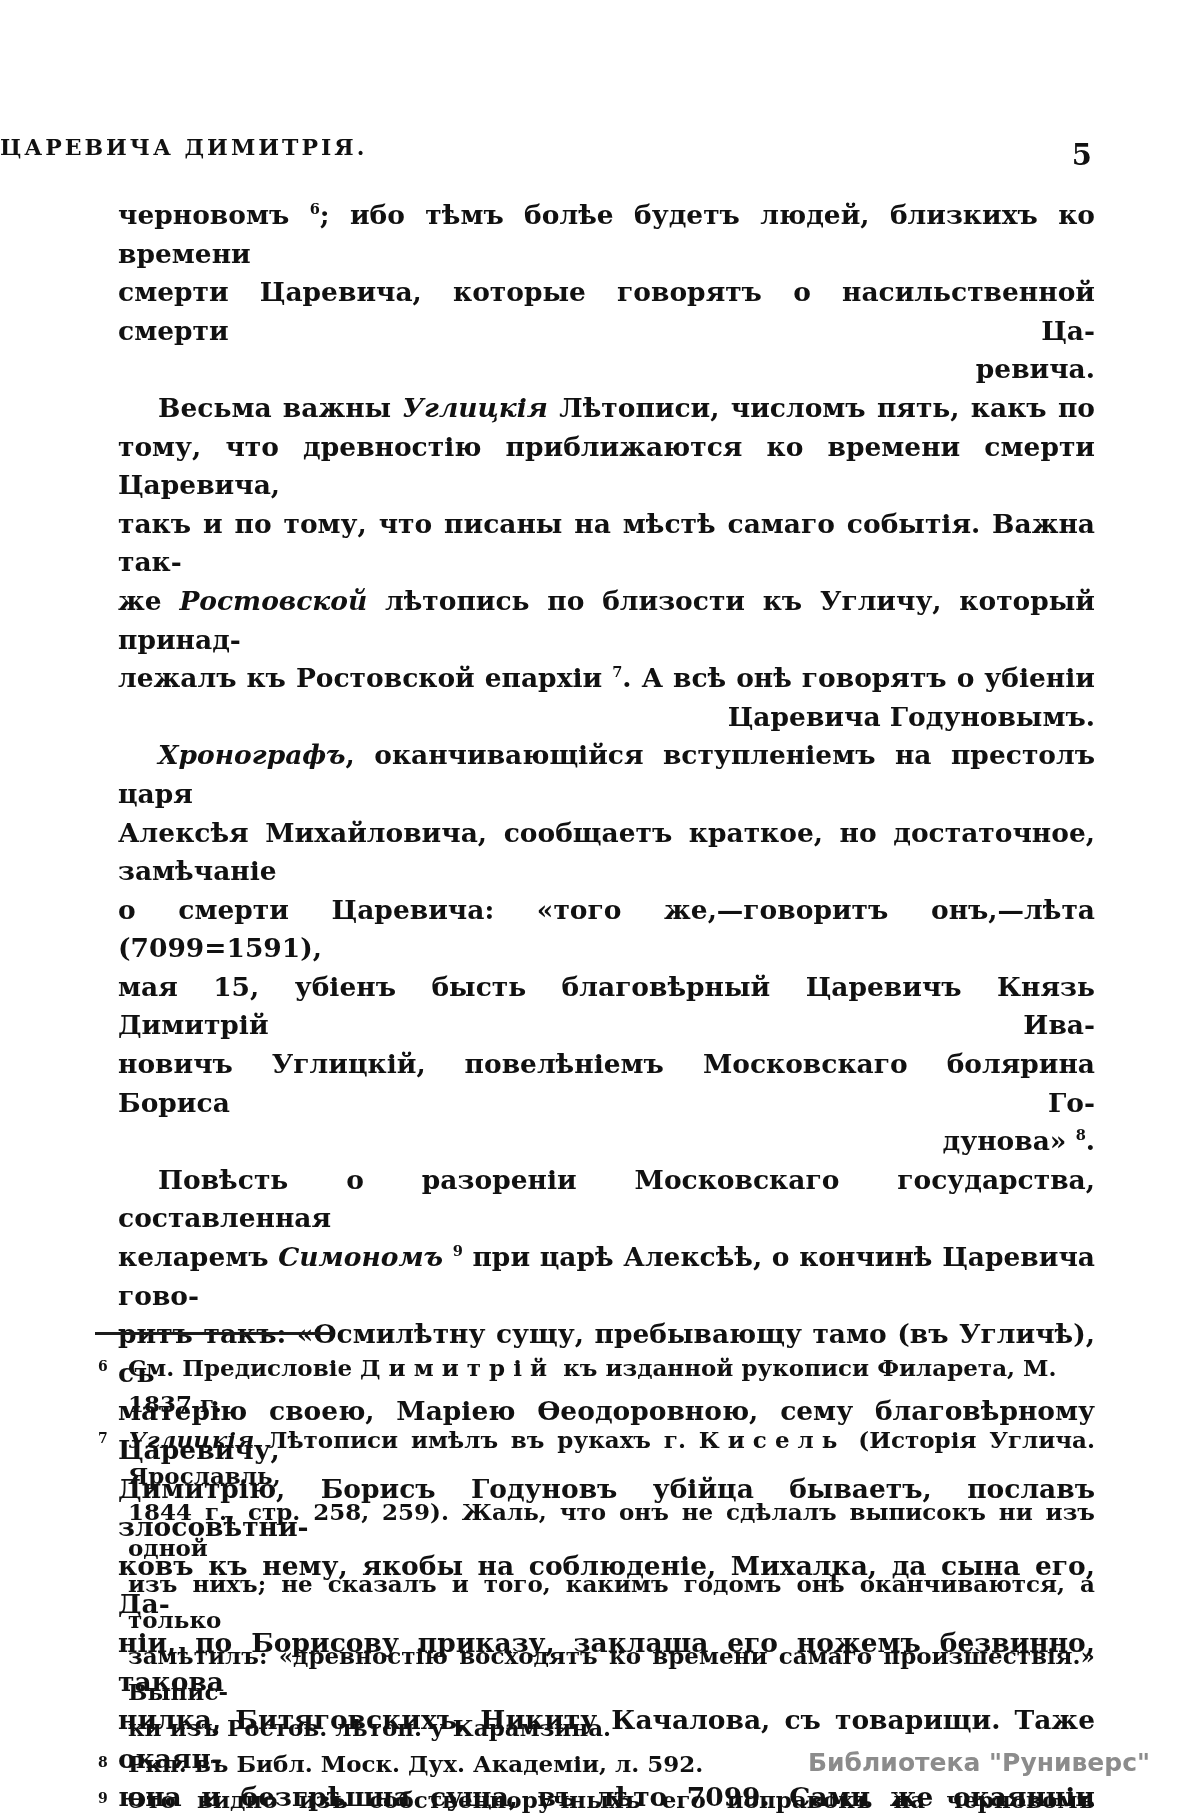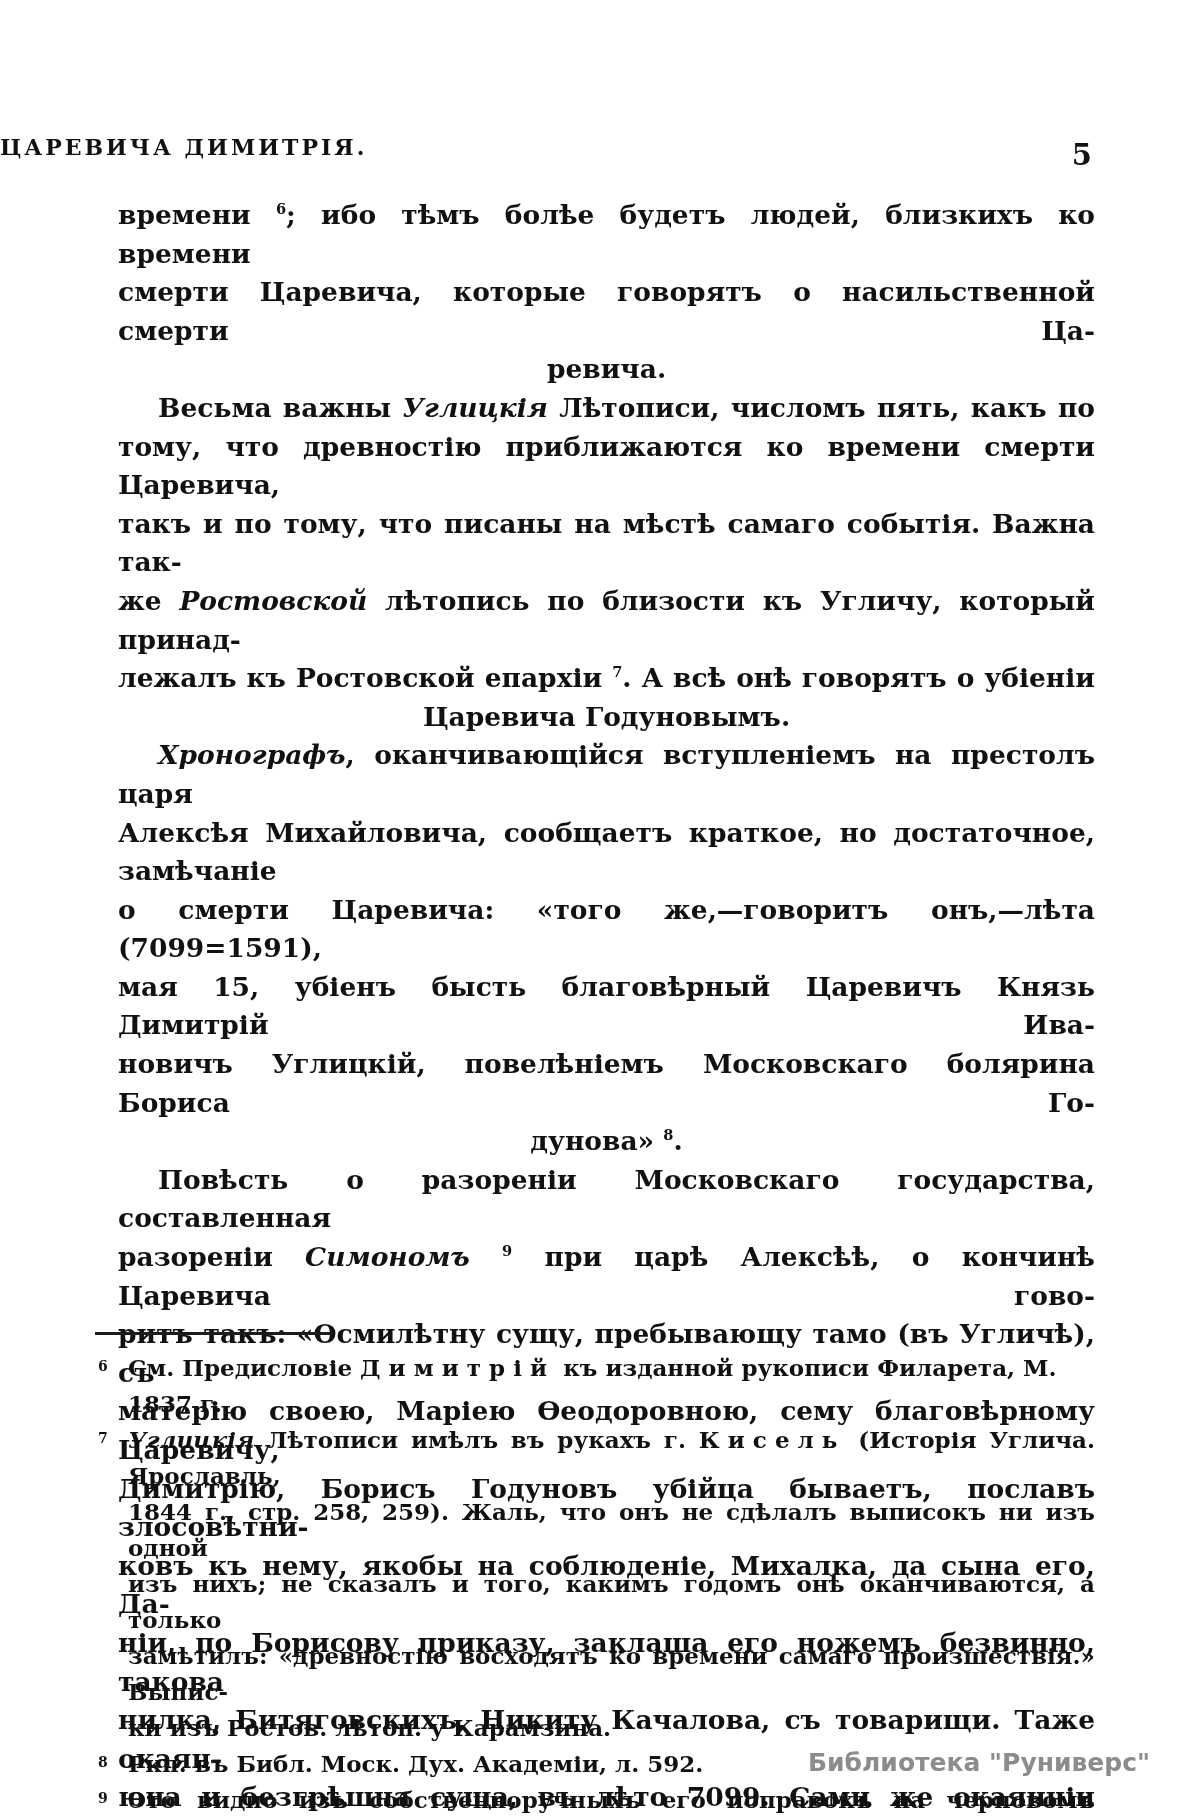--- a/index.html
+++ b/index.html
@@ -19,21 +19,21 @@
   }
   .page-number{
     position:absolute;top:138px;right:108px;
     font-size:29px;font-weight:bold;
   }
   .text-block{
     position:absolute;top:196px;left:118px;width:977px;
     font-size:26.5px;font-weight:bold;line-height:38.6px;
   }
   .line{text-align:justify;text-align-last:justify;}
-  .line.nojust{text-align:center;text-align-last:auto;}
+  .line.nojust{text-align:right;text-align-last:auto;}
   .line.indent{text-indent:40px;}
   .i{font-style:italic;}
   .ls{letter-spacing:0.35em;}
   sup.fnref{font-size:0.55em;font-weight:bold;line-height:0;vertical-align:super;}
   .fn-rule{
     position:absolute;top:1332px;left:95px;width:238px;
     border-top:3px solid #1c1c1c;height:0;
   }
   .footnotes{
     position:absolute;top:1350px;left:128px;width:967px;
@@ -54,37 +54,37 @@
 </head>
 <body>
 
 <div class="page">
   <div class="header">
     <span class="running-title">ЦАРЕВИЧА ДИМИТРІЯ.</span>
   </div>
   <div class="page-number">5</div>
 
   <div class="text-block" id="text-block">
-      <div class="line"><span>времени </span><sup class="fnref">6</sup><span>; ибо тѣмъ болѣе будетъ людей, близкихъ ко времени</span></div>
+      <div class="line"><span>черновомъ </span><sup class="fnref">6</sup><span>; ибо тѣмъ болѣе будетъ людей, близкихъ ко времени</span></div>
       <div class="line"><span>смерти Царевича, которые говорятъ о насильственной смерти Ца-</span></div>
       <div class="line nojust"><span>ревича.</span></div>
       <div class="line indent"><span>Весьма важны </span><span class="i">Углицкія</span><span> Лѣтописи, числомъ пять, какъ по</span></div>
       <div class="line"><span>тому, что древностію приближаются ко времени смерти Царевича,</span></div>
       <div class="line"><span>такъ и по тому, что писаны на мѣстѣ самаго событія. Важна так-</span></div>
       <div class="line"><span>же </span><span class="i">Ростовской</span><span> лѣтопись по близости къ Угличу, который принад-</span></div>
       <div class="line"><span>лежалъ къ Ростовской епархіи </span><sup class="fnref">7</sup><span>. А всѣ онѣ говорятъ о убіеніи</span></div>
       <div class="line nojust"><span>Царевича Годуновымъ.</span></div>
       <div class="line indent"><span class="i">Хронографъ</span><span>, оканчивающійся вступленіемъ на престолъ царя</span></div>
       <div class="line"><span>Алексѣя Михайловича, сообщаетъ краткое, но достаточное, замѣчаніе</span></div>
       <div class="line"><span>о смерти Царевича: «того же,—говоритъ онъ,—лѣта (7099=1591),</span></div>
       <div class="line"><span>мая 15, убіенъ бысть благовѣрный Царевичъ Князь Димитрій Ива-</span></div>
       <div class="line"><span>новичъ Углицкій, повелѣніемъ Московскаго болярина Бориса Го-</span></div>
       <div class="line nojust"><span>дунова» </span><sup class="fnref">8</sup><span>.</span></div>
       <div class="line indent"><span>Повѣсть о разореніи Московскаго государства, составленная</span></div>
-      <div class="line"><span>разореніи </span><span class="i">Симономъ</span><span> </span><sup class="fnref">9</sup><span> при царѣ Алексѣѣ, о кончинѣ Царевича гово-</span></div>
+      <div class="line"><span>келаремъ </span><span class="i">Симономъ</span><span> </span><sup class="fnref">9</sup><span> при царѣ Алексѣѣ, о кончинѣ Царевича гово-</span></div>
       <div class="line"><span>ритъ такъ: «Осмилѣтну сущу, пребывающу тамо (въ Угличѣ), съ</span></div>
       <div class="line"><span>матерію своею, Маріею Ѳеодоровною, сему благовѣрному Царевичу,</span></div>
       <div class="line"><span>Димитрію, Борисъ Годуновъ убійца бываетъ, пославъ злосовѣтни-</span></div>
       <div class="line"><span>ковъ къ нему, якобы на соблюденіе, Михалка, да сына его, Да-</span></div>
       <div class="line"><span>ніи, по Борисову приказу, заклаша его ножемъ безвинно, такова</span></div>
       <div class="line"><span>нилка, Битяговскихъ, Никиту Качалова, съ товарищи. Таже окаян-</span></div>
       <div class="line"><span>юна и безгрѣшна суща, въ лѣто 7099. Сами же окаянніи убійцы</span></div>
     </div>
 
   <div class="fn-rule"></div>

